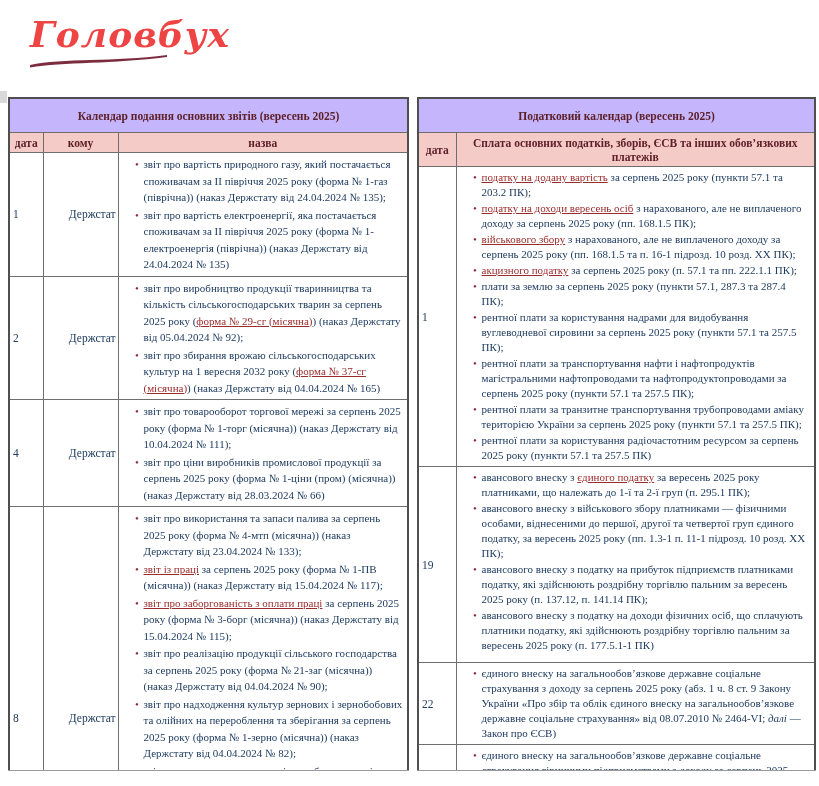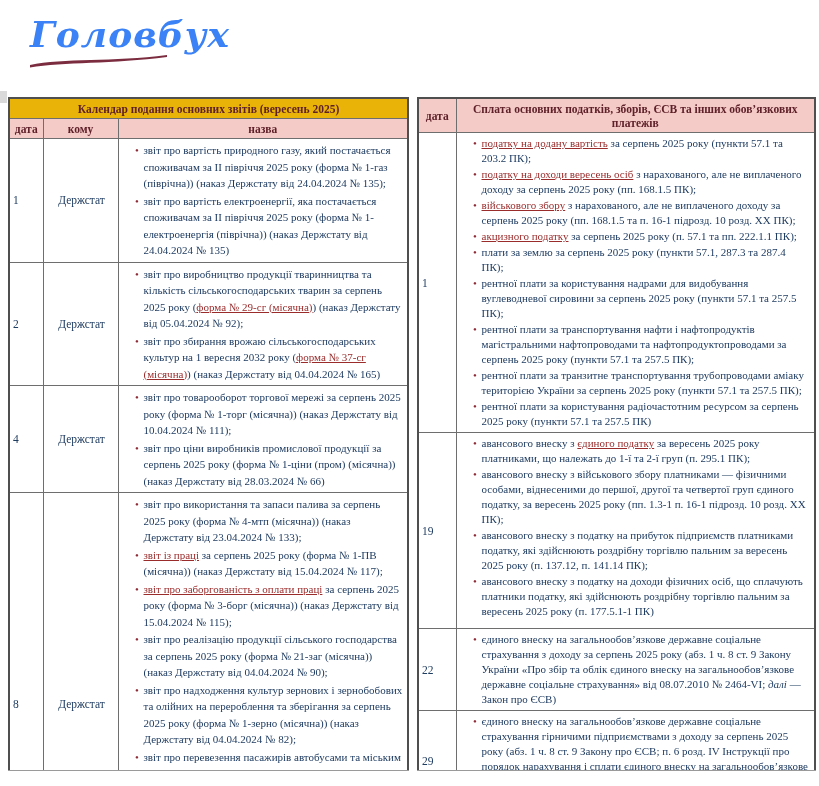--- a/index.html
+++ b/index.html
@@ -6,51 +6,51 @@
   #page {
     position:relative; width:819px; height:786px; overflow:hidden;
     background:#ffffff; font-family:"Liberation Serif","DejaVu Serif",serif;
   }
 
   
   .logo { position:absolute; left:30px; top:12px; width:160px; }
   .logo-text {
     font-family:"DejaVu Serif","Liberation Serif",serif;
     font-style:italic; font-weight:bold;
-    font-size:36px; line-height:44px; color:#3b82f6; letter-spacing:1px;
+    font-size:36px; line-height:44px; color:#ef4444; letter-spacing:1px;
   }
   .logo-swoosh { display:block; margin-top:-4px; margin-left:-2px; }
 
   .page-edge-artifact { position:absolute; left:0; top:91px; width:7px; height:12px; background:#d9d9d9; }
 
   
   .tbl-wrap { position:absolute; top:97px; overflow:hidden; height:673px; border-bottom:1px solid #9a9a9a; }
   #left-wrap  { left:8px;  width:401px; }
   #right-wrap { left:417px; width:399px; }
 
   table { border-collapse:collapse; width:100%; table-layout:fixed; border:2px solid #4f4f4f; }
   th, td { border:1px solid #6e6e6e; }
 
   th.title-cell {
-    background:#eab308; color:#5e2129; font-weight:bold; font-size:11.5px;
-    height:17px; text-align:center; padding:1px 2px; line-height:14px;
+    background:#c4b5fd; color:#5e2129; font-weight:bold; font-size:11.5px;
+    height:17px; text-align:center; padding:8px 2px; line-height:14px;
   }
   th.col-cell {
     background:#f5cbc7; color:#5e2129; font-weight:bold; font-size:11.5px;
     text-align:center; vertical-align:middle; padding:1px 3px; line-height:14px;
   }
   #left-table  th.col-cell { height:17px; }
   #right-table th.col-cell { height:31px; }
 
   td.date-cell {
     vertical-align:middle; text-align:left; padding:1px 2px 1px 3px;
     font-size:11.5px; color:#1f3c61;
   }
   td.to-cell {
-    vertical-align:middle; text-align:center; padding:1px 2px 1px 4px;
+    vertical-align:middle; text-align:right; padding:1px 2px 1px 4px;
     font-size:11.5px; color:#1f3c61;
   }
   td.items-cell { vertical-align:top; padding:2px 4px 2px 2px; }
 
   .li { display:flex; align-items:flex-start; margin:1px 0 1px 10px; }
   .bullet { flex:none; width:13px; text-align:center; color:#8e2d38; font-size:11px; }
   #left-table  .bullet { line-height:16.5px; }
   #right-table .bullet { line-height:15px; }
   .li-text { color:#1f3c61; }
   #left-table  .li-text { font-size:11px; line-height:16.5px; }
@@ -168,20 +168,23 @@
   </div>
 
   <div id="right-wrap" class="tbl-wrap">
     <table id="right-table">
       <colgroup>
           <col style="width:38px">
           <col>
         </colgroup>
       <thead>
         <tr>
+          <th colspan="2" class="title-cell">Податковий календар (вересень 2025)</th>
+        </tr>
+        <tr>
           <th class="col-cell">дата</th>
           <th class="col-cell">Сплата основних податків, зборів, ЄСВ та інших обов’язкових платежів</th>
         </tr>
       </thead>
       <tbody id="right-tbody">
           <tr style="height: 265px;">
             <td class="date-cell">1</td>
             <td class="items-cell">
               <div class="li">
                 <span class="bullet">•</span>
@@ -223,21 +226,21 @@
           </tr>
           <tr style="height: 196px;">
             <td class="date-cell">19</td>
             <td class="items-cell">
               <div class="li">
                 <span class="bullet">•</span>
                 <span class="li-text"><span>авансового внеску з </span><a href="#" class="doc-link">єдиного податку</a><span> за вересень 2025 року платниками, що належать до 1-ї та 2-ї груп (п. 295.1 ПК);</span></span>
               </div>
               <div class="li">
                 <span class="bullet">•</span>
-                <span class="li-text"><span>авансового внеску з військового збору платниками — фізичними особами, віднесеними до першої, другої та четвертої груп єдиного податку, за вересень 2025 року (пп. 1.3-1 п. 16-1 підрозд. 10 розд. ХХ ПК);</span></span>
+                <span class="li-text"><span>авансового внеску з військового збору платниками — фізичними особами, віднесеними до першої, другої та четвертої груп єдиного податку, за вересень 2025 року (пп. 1.3-1 п. 11-1 підрозд. 10 розд. ХХ ПК);</span></span>
               </div>
               <div class="li">
                 <span class="bullet">•</span>
                 <span class="li-text"><span>авансового внеску з податку на прибуток підприємств платниками податку, які здійснюють роздрібну торгівлю пальним за вересень 2025 року (п. 137.12, п. 141.14 ПК);</span></span>
               </div>
               <div class="li">
                 <span class="bullet">•</span>
                 <span class="li-text"><span>авансового внеску з податку на доходи фізичних осіб, що сплачують платники податку, які здійснюють роздрібну торгівлю пальним за вересень 2025 року (п. 177.5.1-1 ПК)</span></span>
               </div>
             </td>

